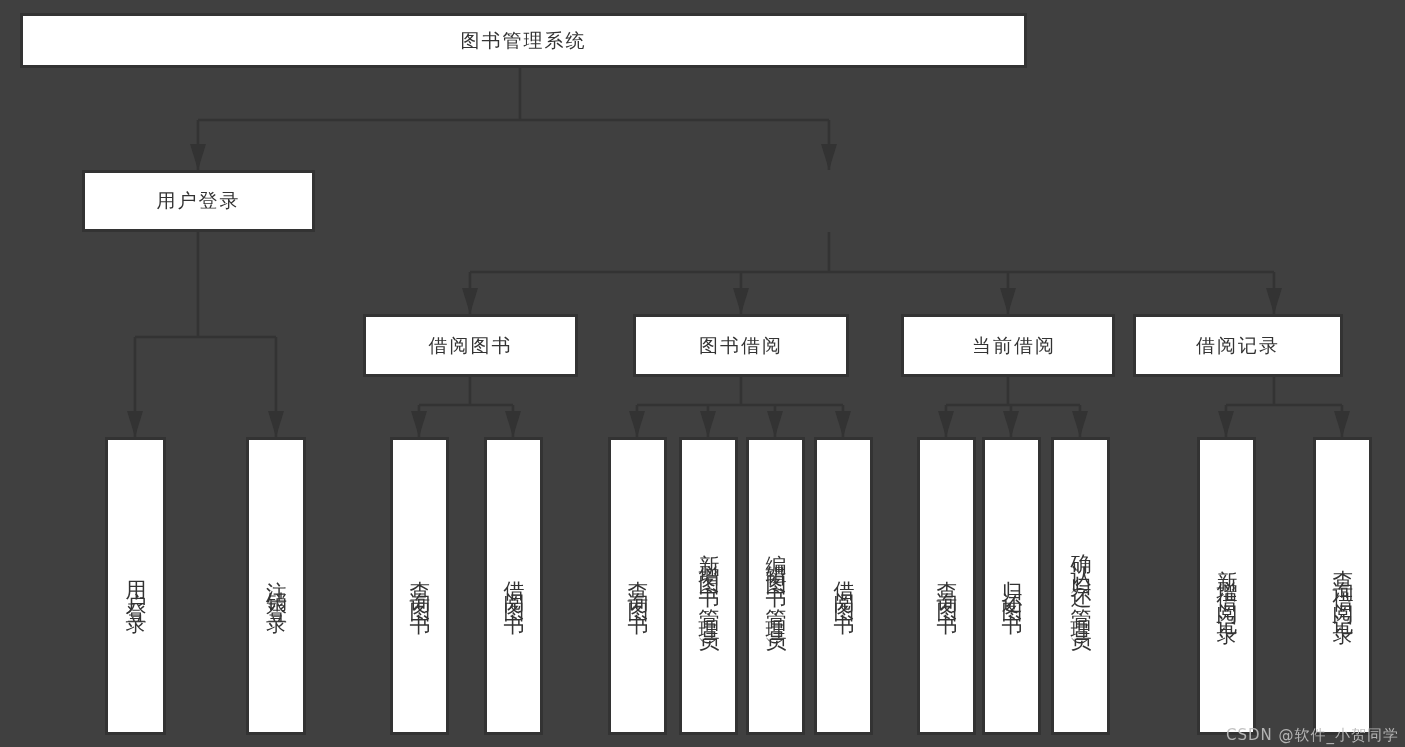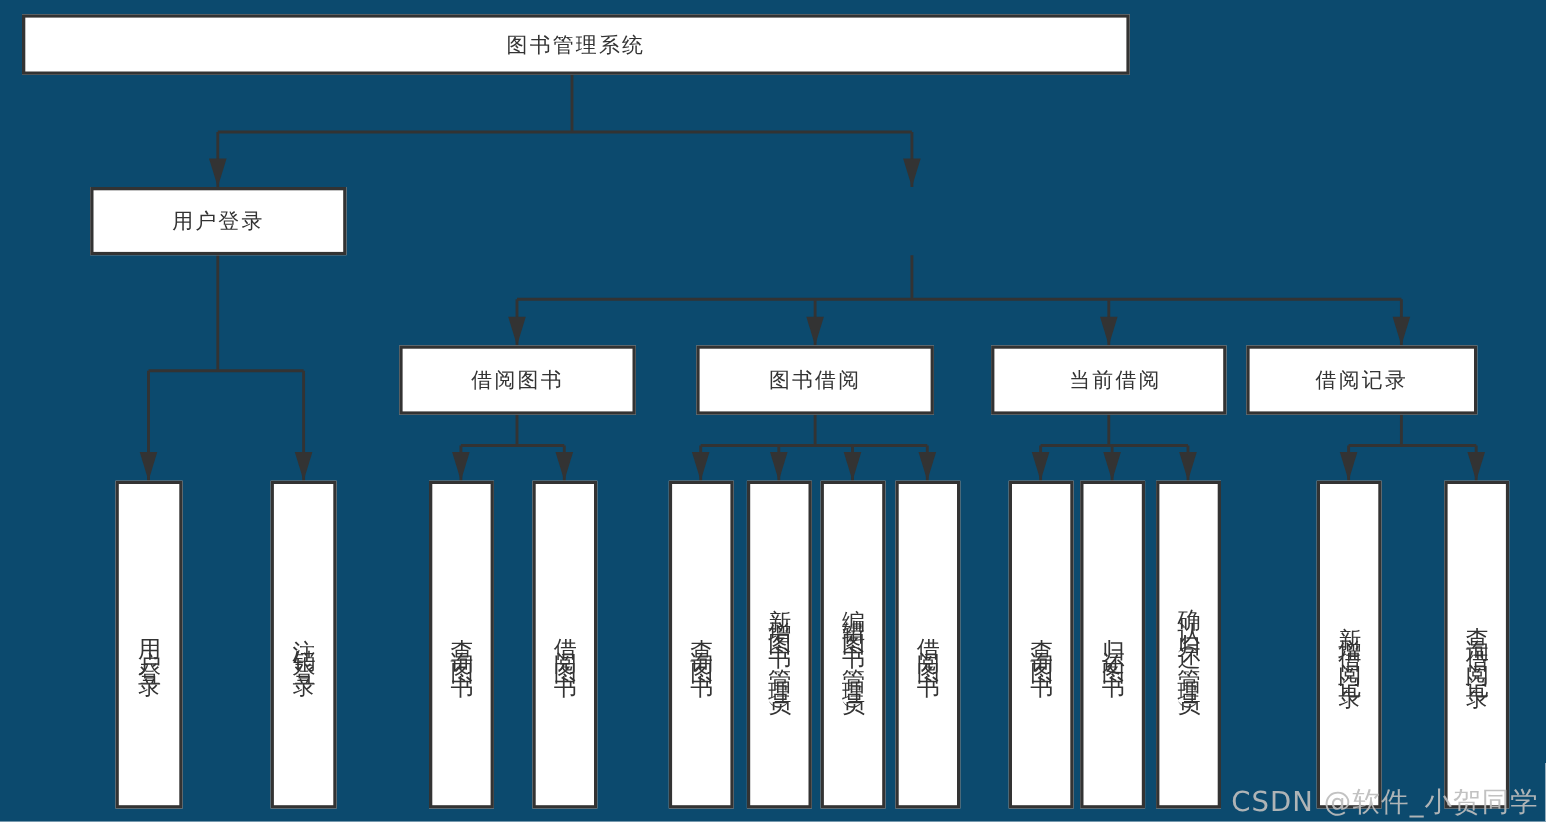--- a/index.html
+++ b/index.html
@@ -4,21 +4,21 @@
 <style>
   html, body {
     margin: 0;
     padding: 0;
     background: #ffffff;
   }
   .canvas {
     position: relative;
     width: 1405px;
     height: 747px;
-    background: #0c4a6e;
+    background: #404040;
     font-family: "DejaVu Sans", "Liberation Sans", sans-serif;
     overflow: hidden;
   }
   .connectors {
     position: absolute;
     left: 0;
     top: 0;
     width: 1405px;
     height: 747px;
   }
@@ -73,21 +73,21 @@
   .l8  { left: 814px; }
   .l9  { left: 917px; }
   .l10 { left: 982px; }
   .l11 { left: 1051px; }
   .l12 { left: 1197px; }
   .l13 { left: 1313px; }
   .watermark {
     position: absolute;
     right: 6px;
     bottom: 2px;
-    font-size: 25px;
+    font-size: 15px;
     letter-spacing: 1px;
     color: #bdbdbd;
     opacity: 0.92;
     white-space: nowrap;
     z-index: 5;
   }
 </style>
 </head>
 <body>
 

